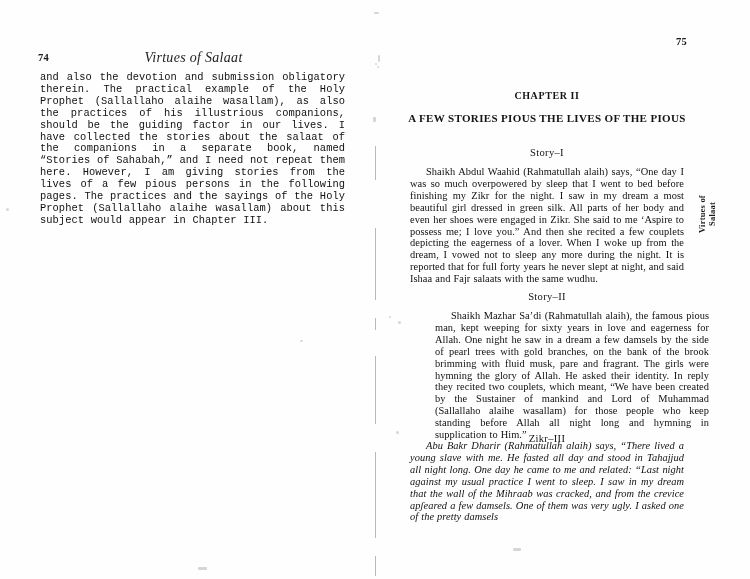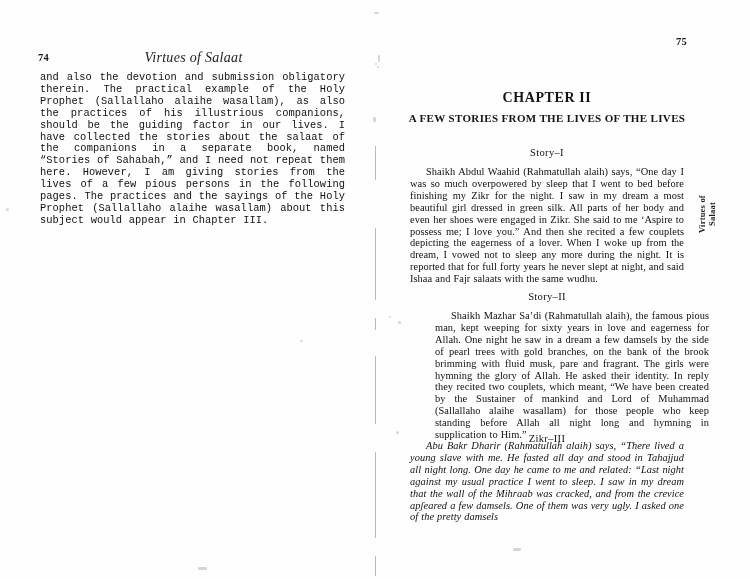--- a/index.html
+++ b/index.html
@@ -78,21 +78,21 @@
   .para { margin: 0; text-indent: 16px; text-align: justify; }
   .para.no-indent { text-indent: 0; }
 
   
   .chapter-no {
     position: absolute;
     left: 410px;
     top: 90px;
     width: 274px;
     text-align: center;
-    font-size: 14px;
+    font-size: 10px;
     font-weight: bold;
     letter-spacing: 0.6px;
   }
   .chapter-title {
     position: absolute;
     left: 400px;
     top: 112px;
     width: 294px;
     text-align: center;
     font-size: 11px;
@@ -169,21 +169,21 @@
     <div class="gutter-seg" style="top:452px;height:86px;"></div>
     <div class="gutter-seg" style="top:556px;height:20px;"></div>
   </div>
 
   <div class="page page-right"></div>
 
   <div class="folio folio-right">75</div>
 
   <div class="chapter-no">CHAPTER II</div>
 
-  <div class="chapter-title">A FEW STORIES FROM THE LIVES OF THE LIVES</div>
+  <div class="chapter-title">A FEW STORIES PIOUS THE LIVES OF THE PIOUS</div>
 
   <div class="story-block sh-1">
     <p class="story-head">Story–I</p>
   </div>
   <div class="col story-block b-1">
     <p class="para">Shaikh Abdul Waahid (Rahmatullah alaih) says, “One day I was so much overpowered by sleep that I went to bed before finishing my Zikr for the night. I saw in my dream a most beautiful girl dressed in green silk. All parts of her body and even her shoes were engaged in Zikr. She said to me ‘Aspire to possess me; I love you.” And then she recited a few couplets depicting the eagerness of a lover. When I woke up from the dream, I vowed not to sleep any more during the night. It is reported that for full forty years he never slept at night, and said Ishaa and Fajr salaats with the same wudhu.</p>
   </div>
 
   <div class="story-block sh-2">
     <p class="story-head">Story–II</p>

